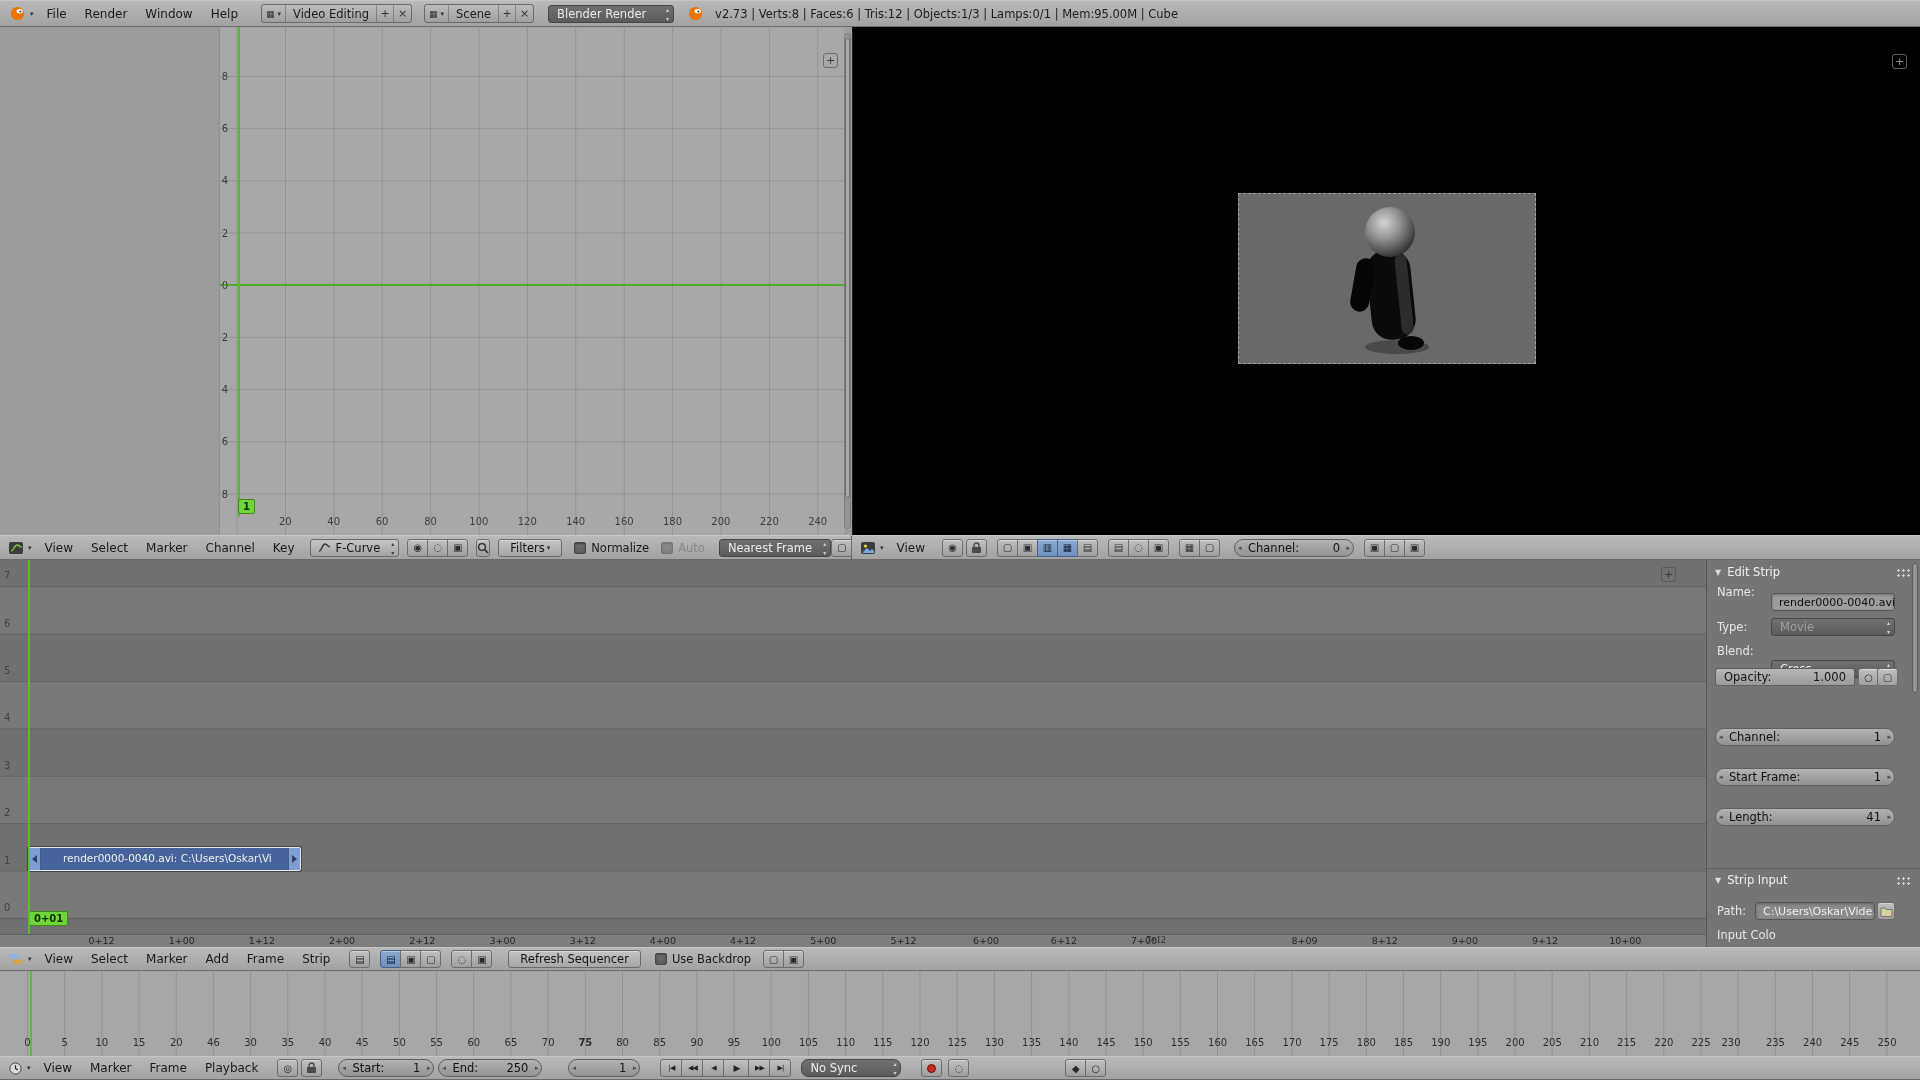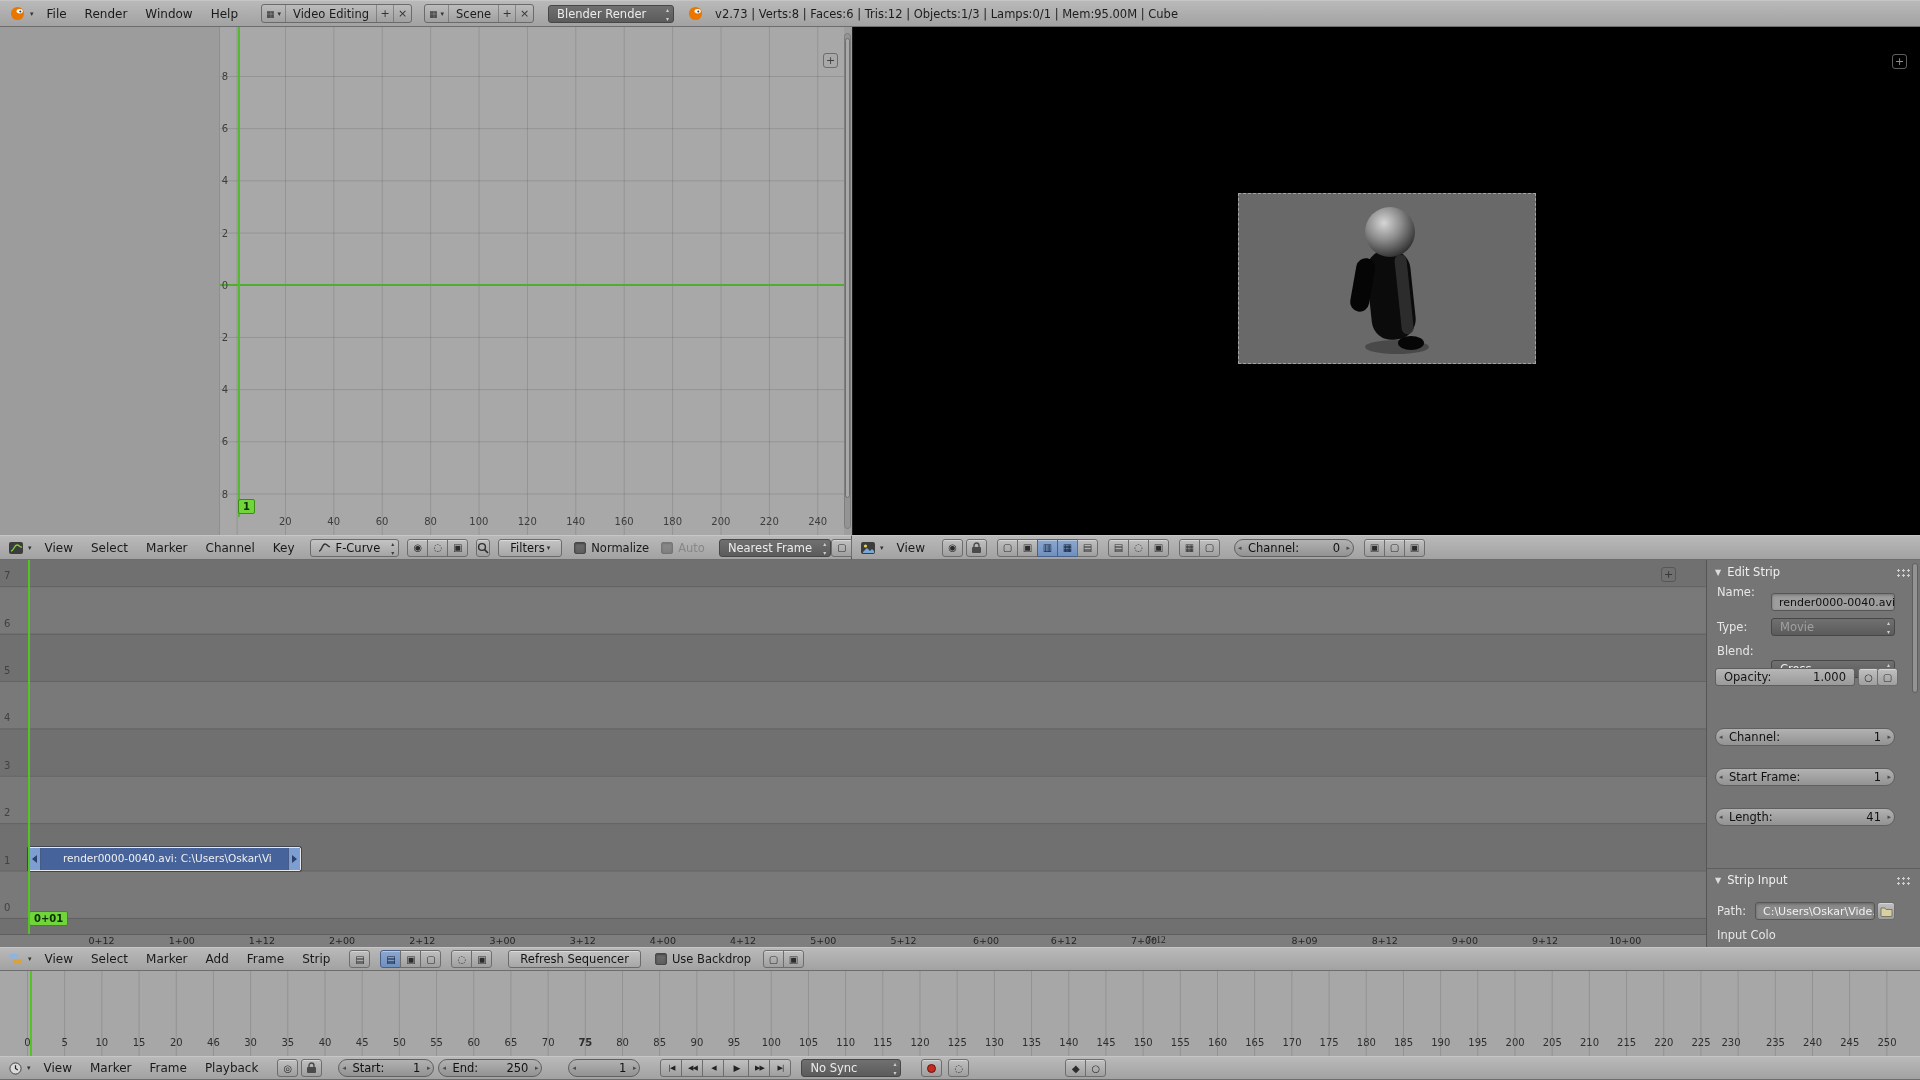--- a/index.html
+++ b/index.html
@@ -676,21 +676,21 @@
       <span class="pbtn" style="width:26px;font-size:9px;">
           <span>▶</span>
         </span>
       <span class="pbtn">
           <span>▶▶</span>
         </span>
       <span class="pbtn">
           <span>▶|</span>
         </span>
     </div>
-    <div class="dd" style="margin-left:10px;min-width:100px;">
+    <div class="dd" style="margin-left:10px;min-width:100px;border-radius:7px;">
       <span>No Sync</span>
     </div>
     <span class="ibtn" style="margin-left:20px;">
         <span class="reddot"></span>
       </span>
     <span class="ibtn" style="margin-left:6px;">
         <span>◌</span>
       </span>
     <div class="grp" style="margin-left:96px;">
       <span class="ibtn">

